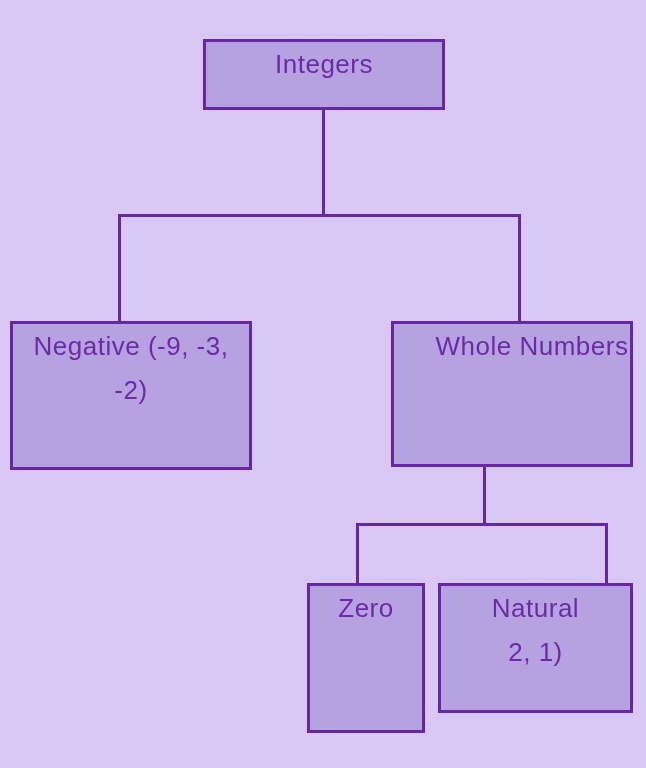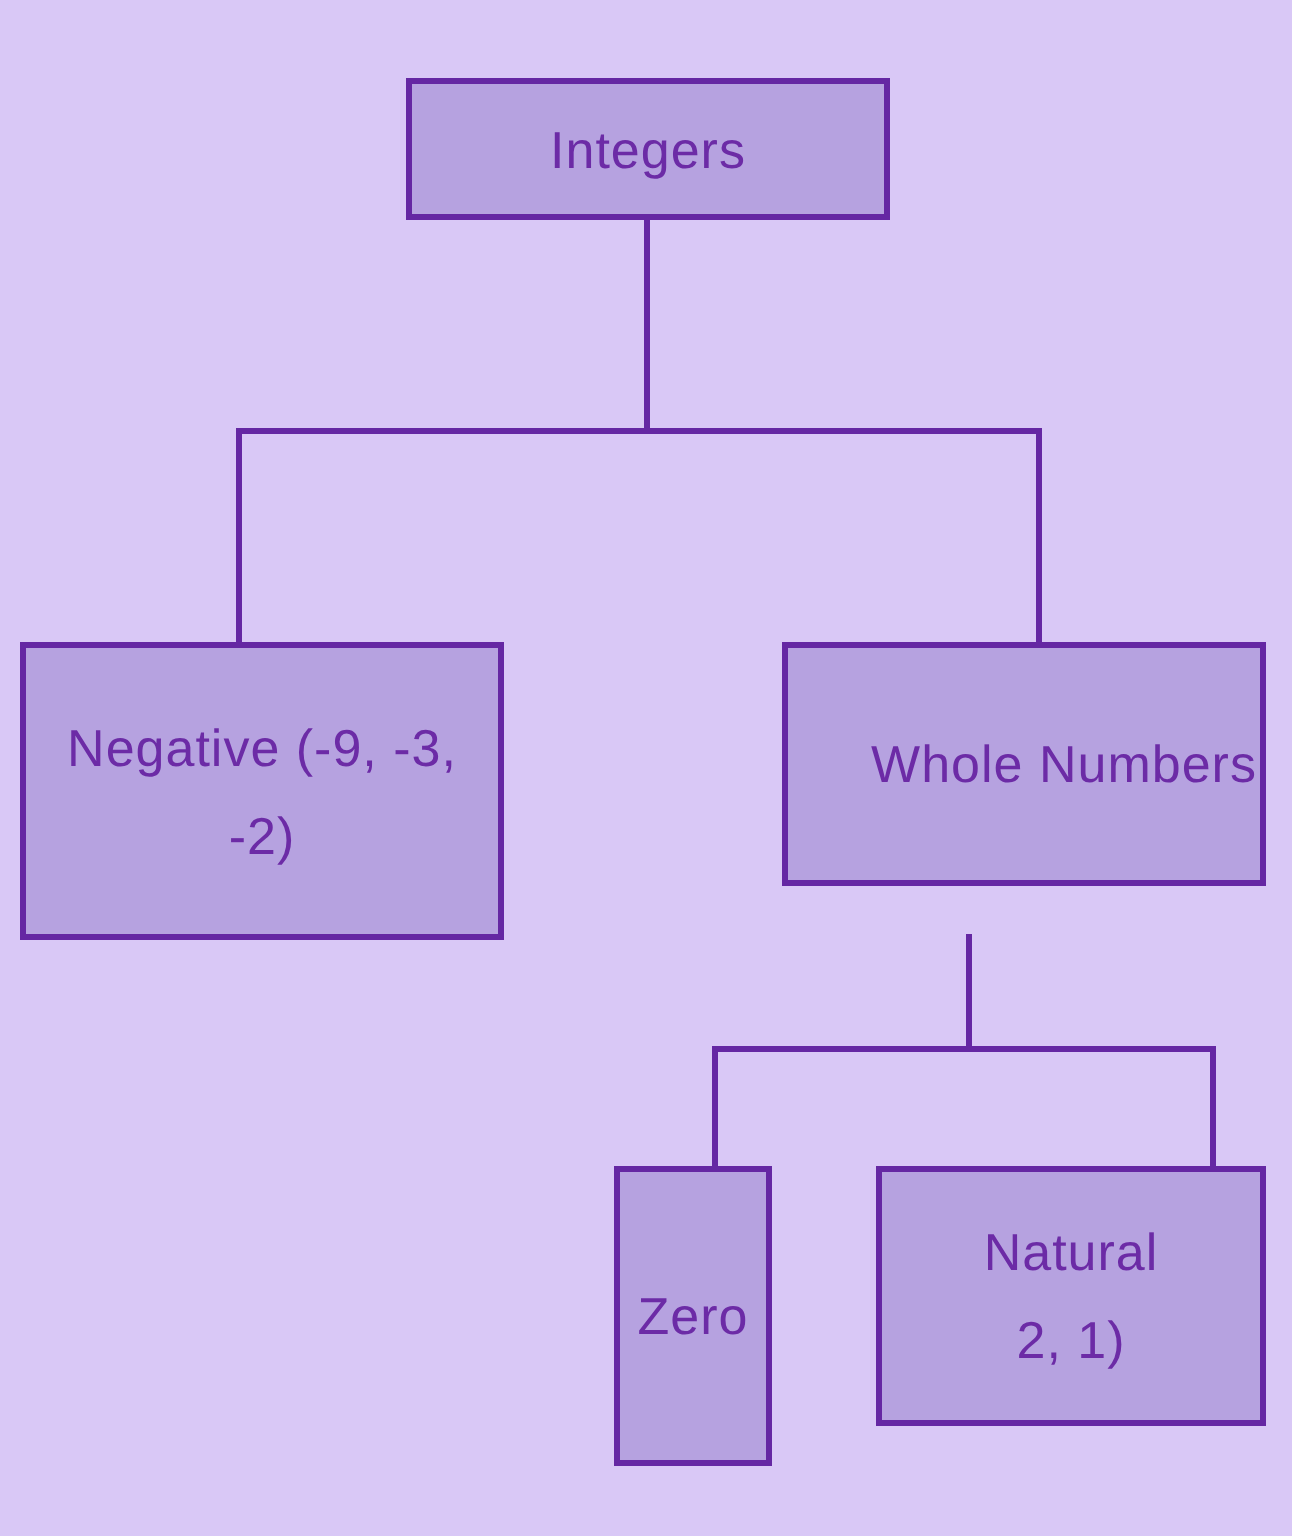--- a/index.html
+++ b/index.html
@@ -21,39 +21,38 @@
     overflow: hidden;
   }
   .node {
     position: absolute;
     background: var(--node-fill);
     border: 3px solid var(--node-border);
     color: var(--node-text);
     display: flex;
     flex-direction: column;
     align-items: center;
-    justify-content: center;
     text-align: center;
     font-size: 26px;
     letter-spacing: 0.5px;
     font-weight: 500;
   }
   .node .line {
     line-height: 44px;
     white-space: nowrap;
   }
   .edge {
     position: absolute;
     background: var(--connector-color);
   }
   
   .node-integers { left: 203px; top: 39px;  width: 242px; height: 71px; }
   .node-negative { left: 10px;  top: 321px; width: 242px; height: 149px; }
-  .node-whole    { left: 391px; top: 321px; width: 242px; height: 122px; padding-left: 40px; }
-  .node-zero     { left: 307px; top: 583px; width: 79px;  height: 150px; }
+  .node-whole    { left: 391px; top: 321px; width: 242px; height: 146px; padding-left: 40px; }
+  .node-zero     { left: 307px; top: 583px; width: 118px;  height: 150px; }
   .node-natural  { left: 438px; top: 583px; width: 195px; height: 130px; }
   
   .edge-root-stem        { left: 322px; top: 110px; width: 3px;   height: 106px; }
   .edge-root-rail        { left: 118px; top: 214px; width: 403px; height: 3px; }
   .edge-root-drop-left   { left: 118px; top: 214px; width: 3px;   height: 107px; }
   .edge-root-drop-right  { left: 518px; top: 214px; width: 3px;   height: 107px; }
   .edge-whole-stem       { left: 483px; top: 467px; width: 3px;   height: 58px; }
   .edge-whole-rail       { left: 356px; top: 523px; width: 252px; height: 3px; }
   .edge-whole-drop-left  { left: 356px; top: 523px; width: 3px;   height: 60px; }
   .edge-whole-drop-right { left: 605px; top: 523px; width: 3px;   height: 60px; }

